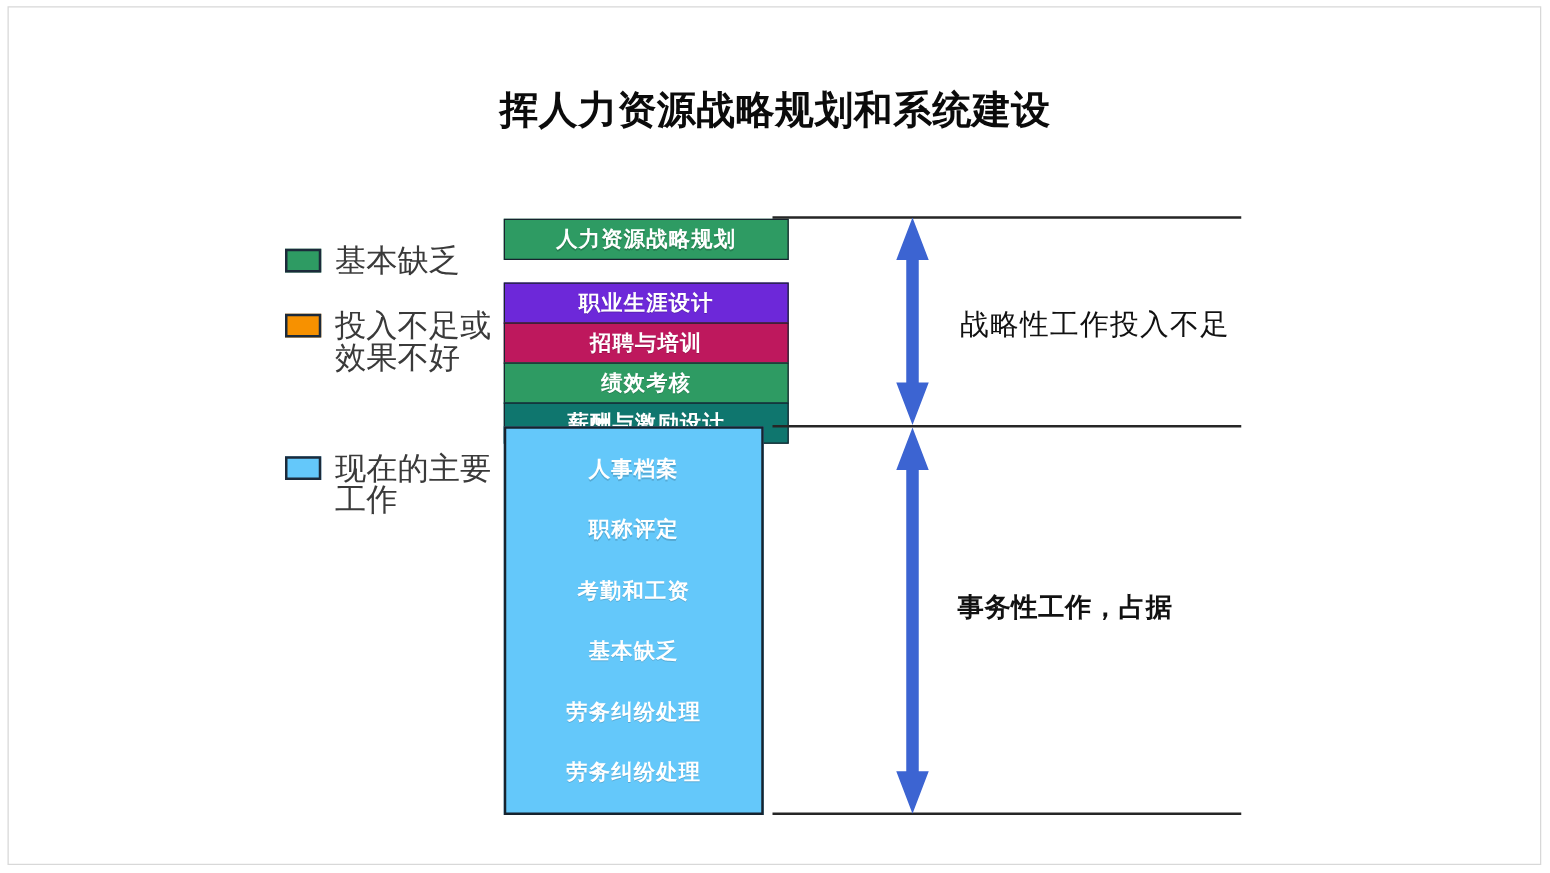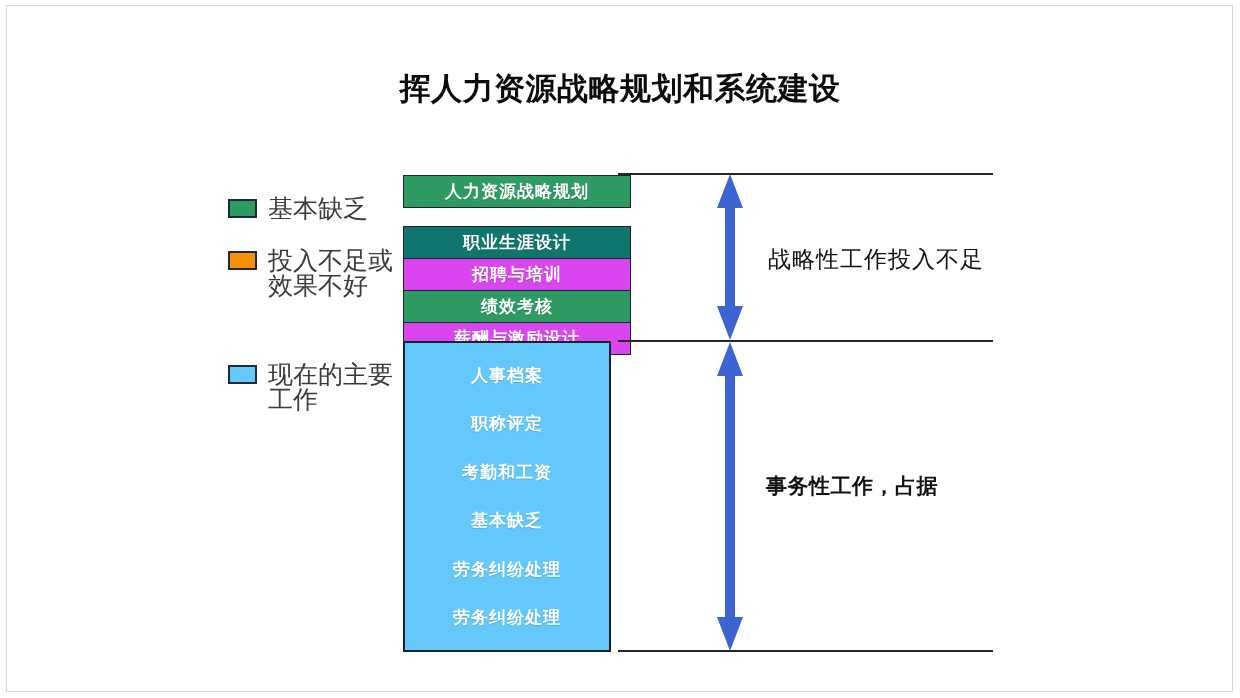--- a/index.html
+++ b/index.html
@@ -199,30 +199,30 @@
       <span class="swatch" id="sw2" style="background: rgb(100, 200, 250);"></span>
       <span class="legend-label">现在的主要工作</span>
     </div>
 
   </div>
 
   <div class="stack">
     <div class="block top-item first" id="b0" style="background: rgb(46, 155, 99);">
       <span>人力资源战略规划</span>
     </div>
-    <div class="block top-item" id="b1" style="background: #0f766e; margin-top: 18px;">
+    <div class="block top-item" id="b1" style="background: #6d28d9; margin-top: 18px;">
       <span>职业生涯设计</span>
     </div>
-    <div class="block top-item" id="b2" style="background: #d946ef;">
+    <div class="block top-item" id="b2" style="background: #be185d;">
       <span>招聘与培训</span>
     </div>
     <div class="block top-item" id="b3" style="background: rgb(46, 155, 99);">
       <span>绩效考核</span>
     </div>
-    <div class="block top-item" id="b4" style="background: #d946ef;">
+    <div class="block top-item" id="b4" style="background: #0f766e;">
       <span>薪酬与激励设计</span>
     </div>
   </div>
 
   <div class="blue-block" id="blueblock" style="background: rgb(100, 200, 250);">
     <span class="blue-item">人事档案</span>
     <span class="blue-item">职称评定</span>
     <span class="blue-item">考勤和工资</span>
     <span class="blue-item">基本缺乏</span>
     <span class="blue-item">劳务纠纷处理</span>

